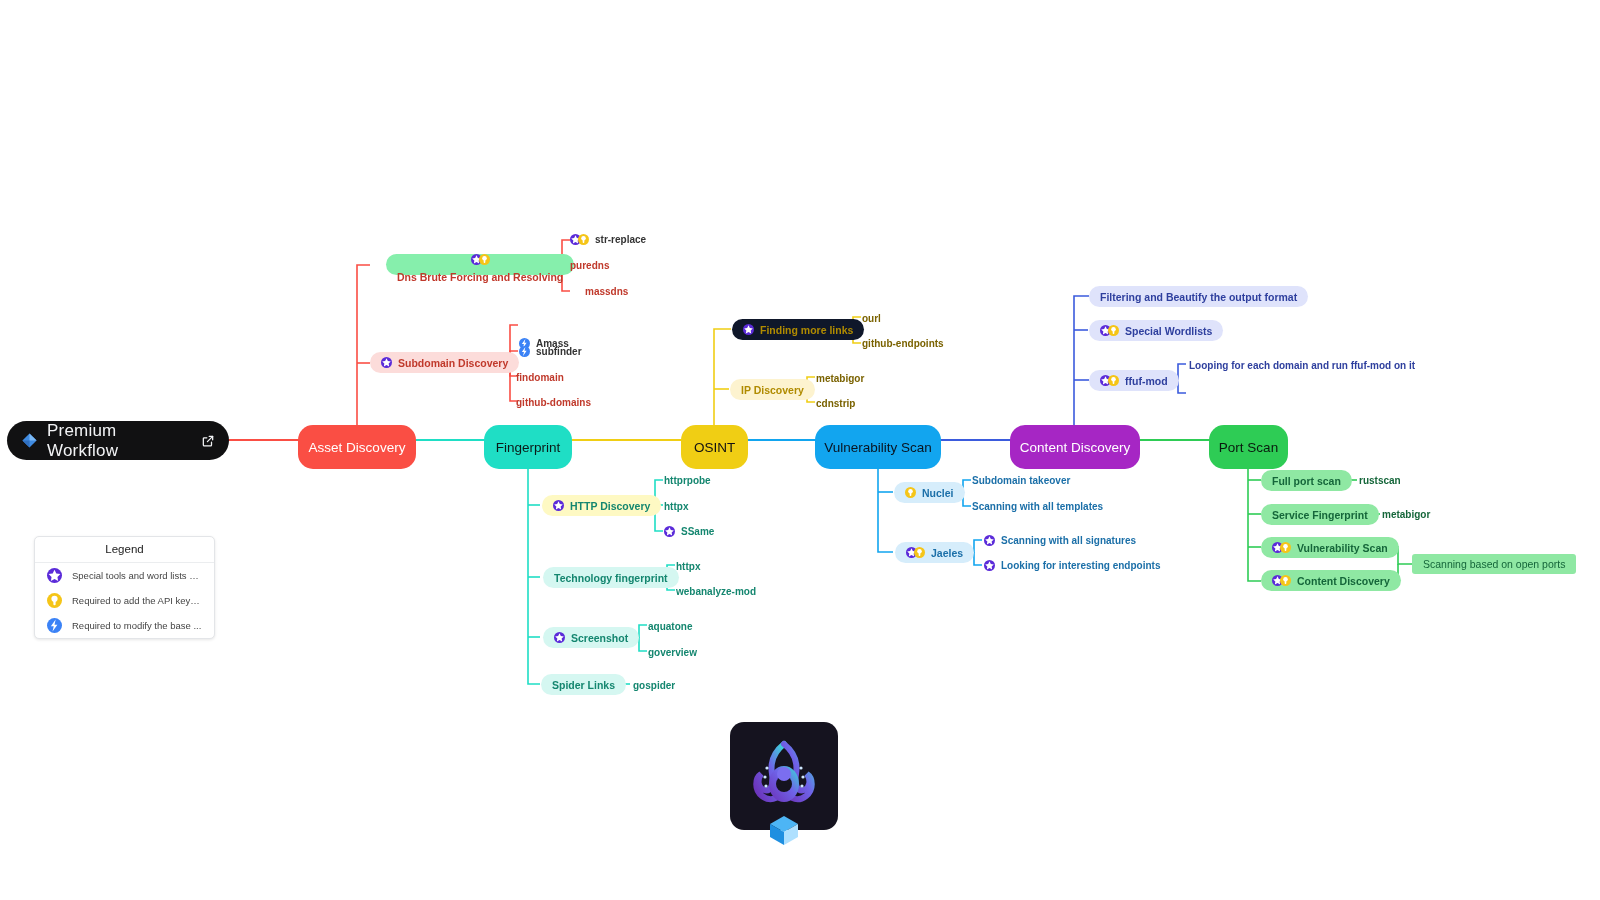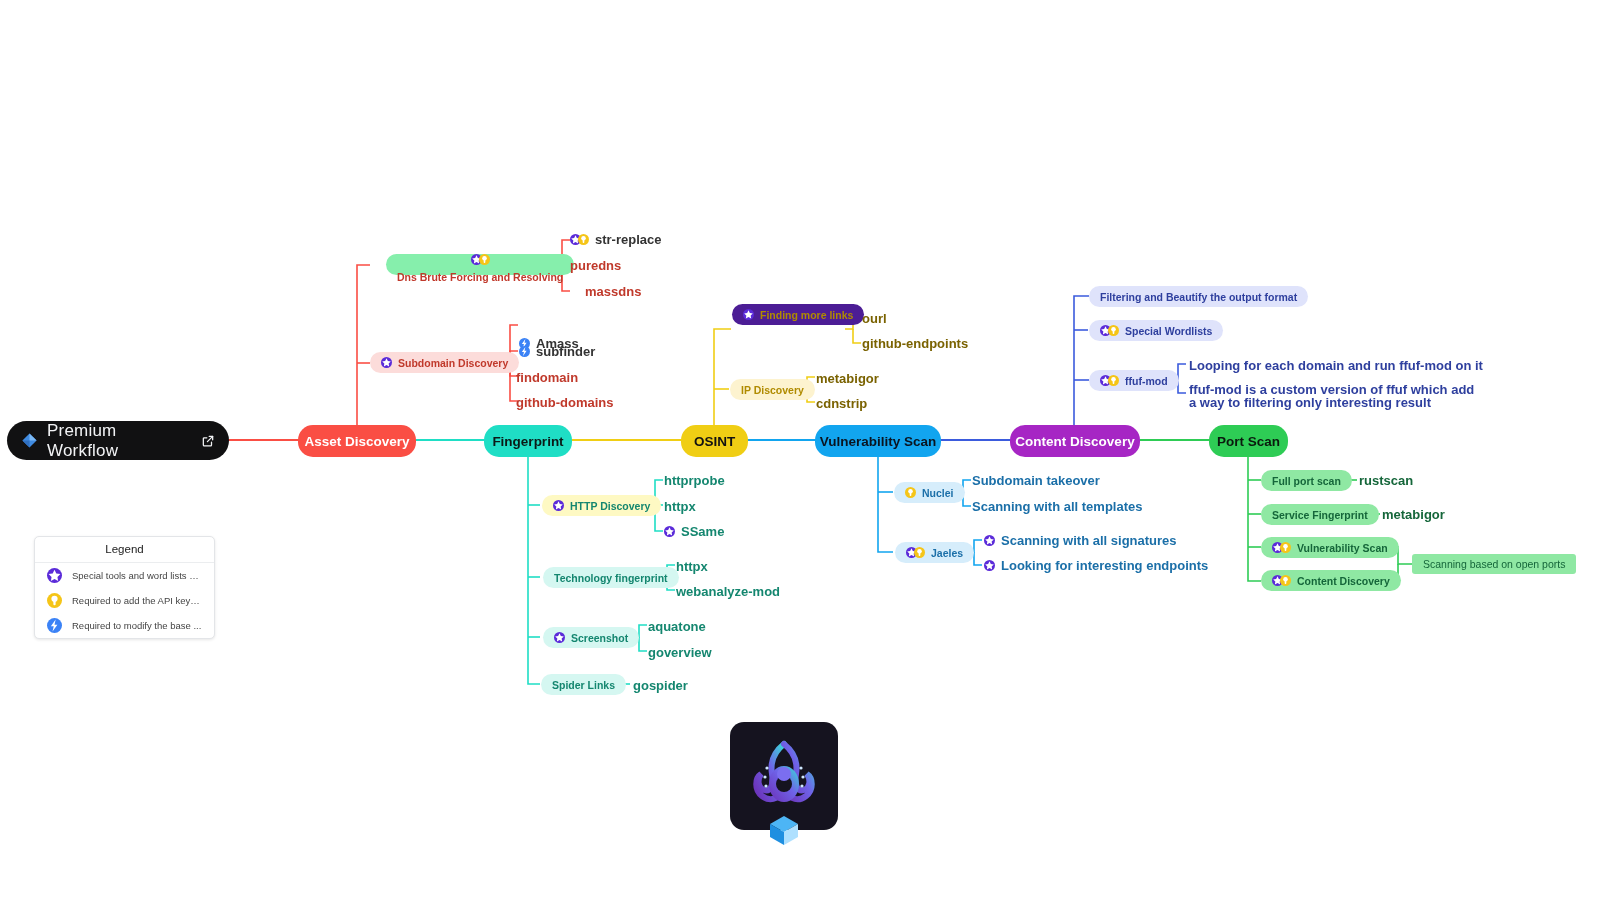--- a/index.html
+++ b/index.html
@@ -13,33 +13,33 @@
     position:absolute;left:7px;top:421px;width:222px;height:39px;
     background:#111112;border-radius:20px;display:flex;align-items:center;
     gap:9px;padding:0 14px;box-sizing:border-box;
   }
   .premium .label{color:#f2f3f5;font-size:17px;letter-spacing:.2px;}
   .gem{width:17px;height:17px;flex:0 0 auto;}
   .extlink{width:14px;height:14px;flex:0 0 auto;margin-left:2px;}
 
   
   .mnode{
-    position:absolute;height:32px;border-radius:15px;display:flex;
-    align-items:center;justify-content:center;font-size:13.5px;font-weight:bold;
+    position:absolute;height:44px;border-radius:15px;display:flex;
+    align-items:center;justify-content:center;font-size:13.5px;font-weight:normal;
     white-space:nowrap;padding:12px 14px;box-sizing:border-box;
   }
 
   
   .pill{
     position:absolute;height:21px;border-radius:11px;display:flex;align-items:center;
     gap:6px;padding:0 11px;box-sizing:border-box;font-size:10.5px;font-weight:bold;
     white-space:nowrap;
   }
   .leaf{
-    position:absolute;font-size:13px;font-weight:bold;white-space:nowrap;
+    position:absolute;font-size:10px;font-weight:bold;white-space:nowrap;
     display:flex;align-items:center;gap:6px;height:14px;
   }
   .leaf.multiline{height:auto;display:block;line-height:13px;}
 
   
   .ic{width:11px;height:11px;border-radius:50%;flex:0 0 auto;display:block;}
   .icgrp{display:flex;align-items:center;flex:0 0 auto;}
   .icgrp .ic + .ic{margin-left:-3px;}
 
   
@@ -293,21 +293,21 @@
     <span>goverview</span>
   </div>
 
   <div class="pill" style="left:541px;top:674px;background:#d5f7f1;color:#14866f;">
     <span>Spider Links</span>
   </div>
   <div class="leaf" style="left:633px;top:678px;color:#14866f;">
     <span>gospider</span>
   </div>
 
-  <div class="pill" style="left:732px;top:304px;background:#4c1d95;color:#b08b00;">
+  <div class="pill" style="left:732px;top:319px;background:#0f172a;color:#b08b00;">
     <span class="ic" style="background: rgb(91, 43, 217);">
         <svg viewBox="0 0 12 12" width="11" height="11" style="display: block;">
           <path d="M6 1.4 7.45 4.4 10.7 4.85 8.35 7.1 8.9 10.3 6 8.8 3.1 10.3 3.65 7.1 1.3 4.85 4.55 4.4 Z" fill="#ffffff"></path>
         </svg>
       </span>
     <span>Finding more links</span>
   </div>
   <div class="leaf" style="left:862px;top:311px;color:#7a6200;justify-content:center;">
     <span>ourl</span>
   </div>
@@ -405,22 +405,20 @@
             <circle cx="6" cy="4.6" r="2.5" fill="#fff"></circle>
             <rect x="5.1" y="5.4" width="1.8" height="4.4" rx="0.8" fill="#fff"></rect>
           </svg>
         </span>
     </span>
     <span>ffuf-mod</span>
   </div>
   <div class="leaf" style="left:1189px;top:358px;color:#2e3f9e;">
     <span>Looping for each domain and run ffuf-mod on it</span>
   </div>
-  <div class="leaf multiline" style="left:1189px;top:383px;color:#2e3f9e;white-space:pre;">ffuf-mod is a custom version of ffuf which add
-a way to filtering only interesting result</div>
 
   <div class="pill" style="left:1261px;top:470px;background:#8fe8a3;color:#15663a;">
     <span>Full port scan</span>
   </div>
   <div class="leaf" style="left:1359px;top:473px;color:#15663a;">
     <span>rustscan</span>
   </div>
 
   <div class="pill" style="left:1261px;top:504px;background:#8fe8a3;color:#15663a;">
     <span>Service Fingerprint</span>

